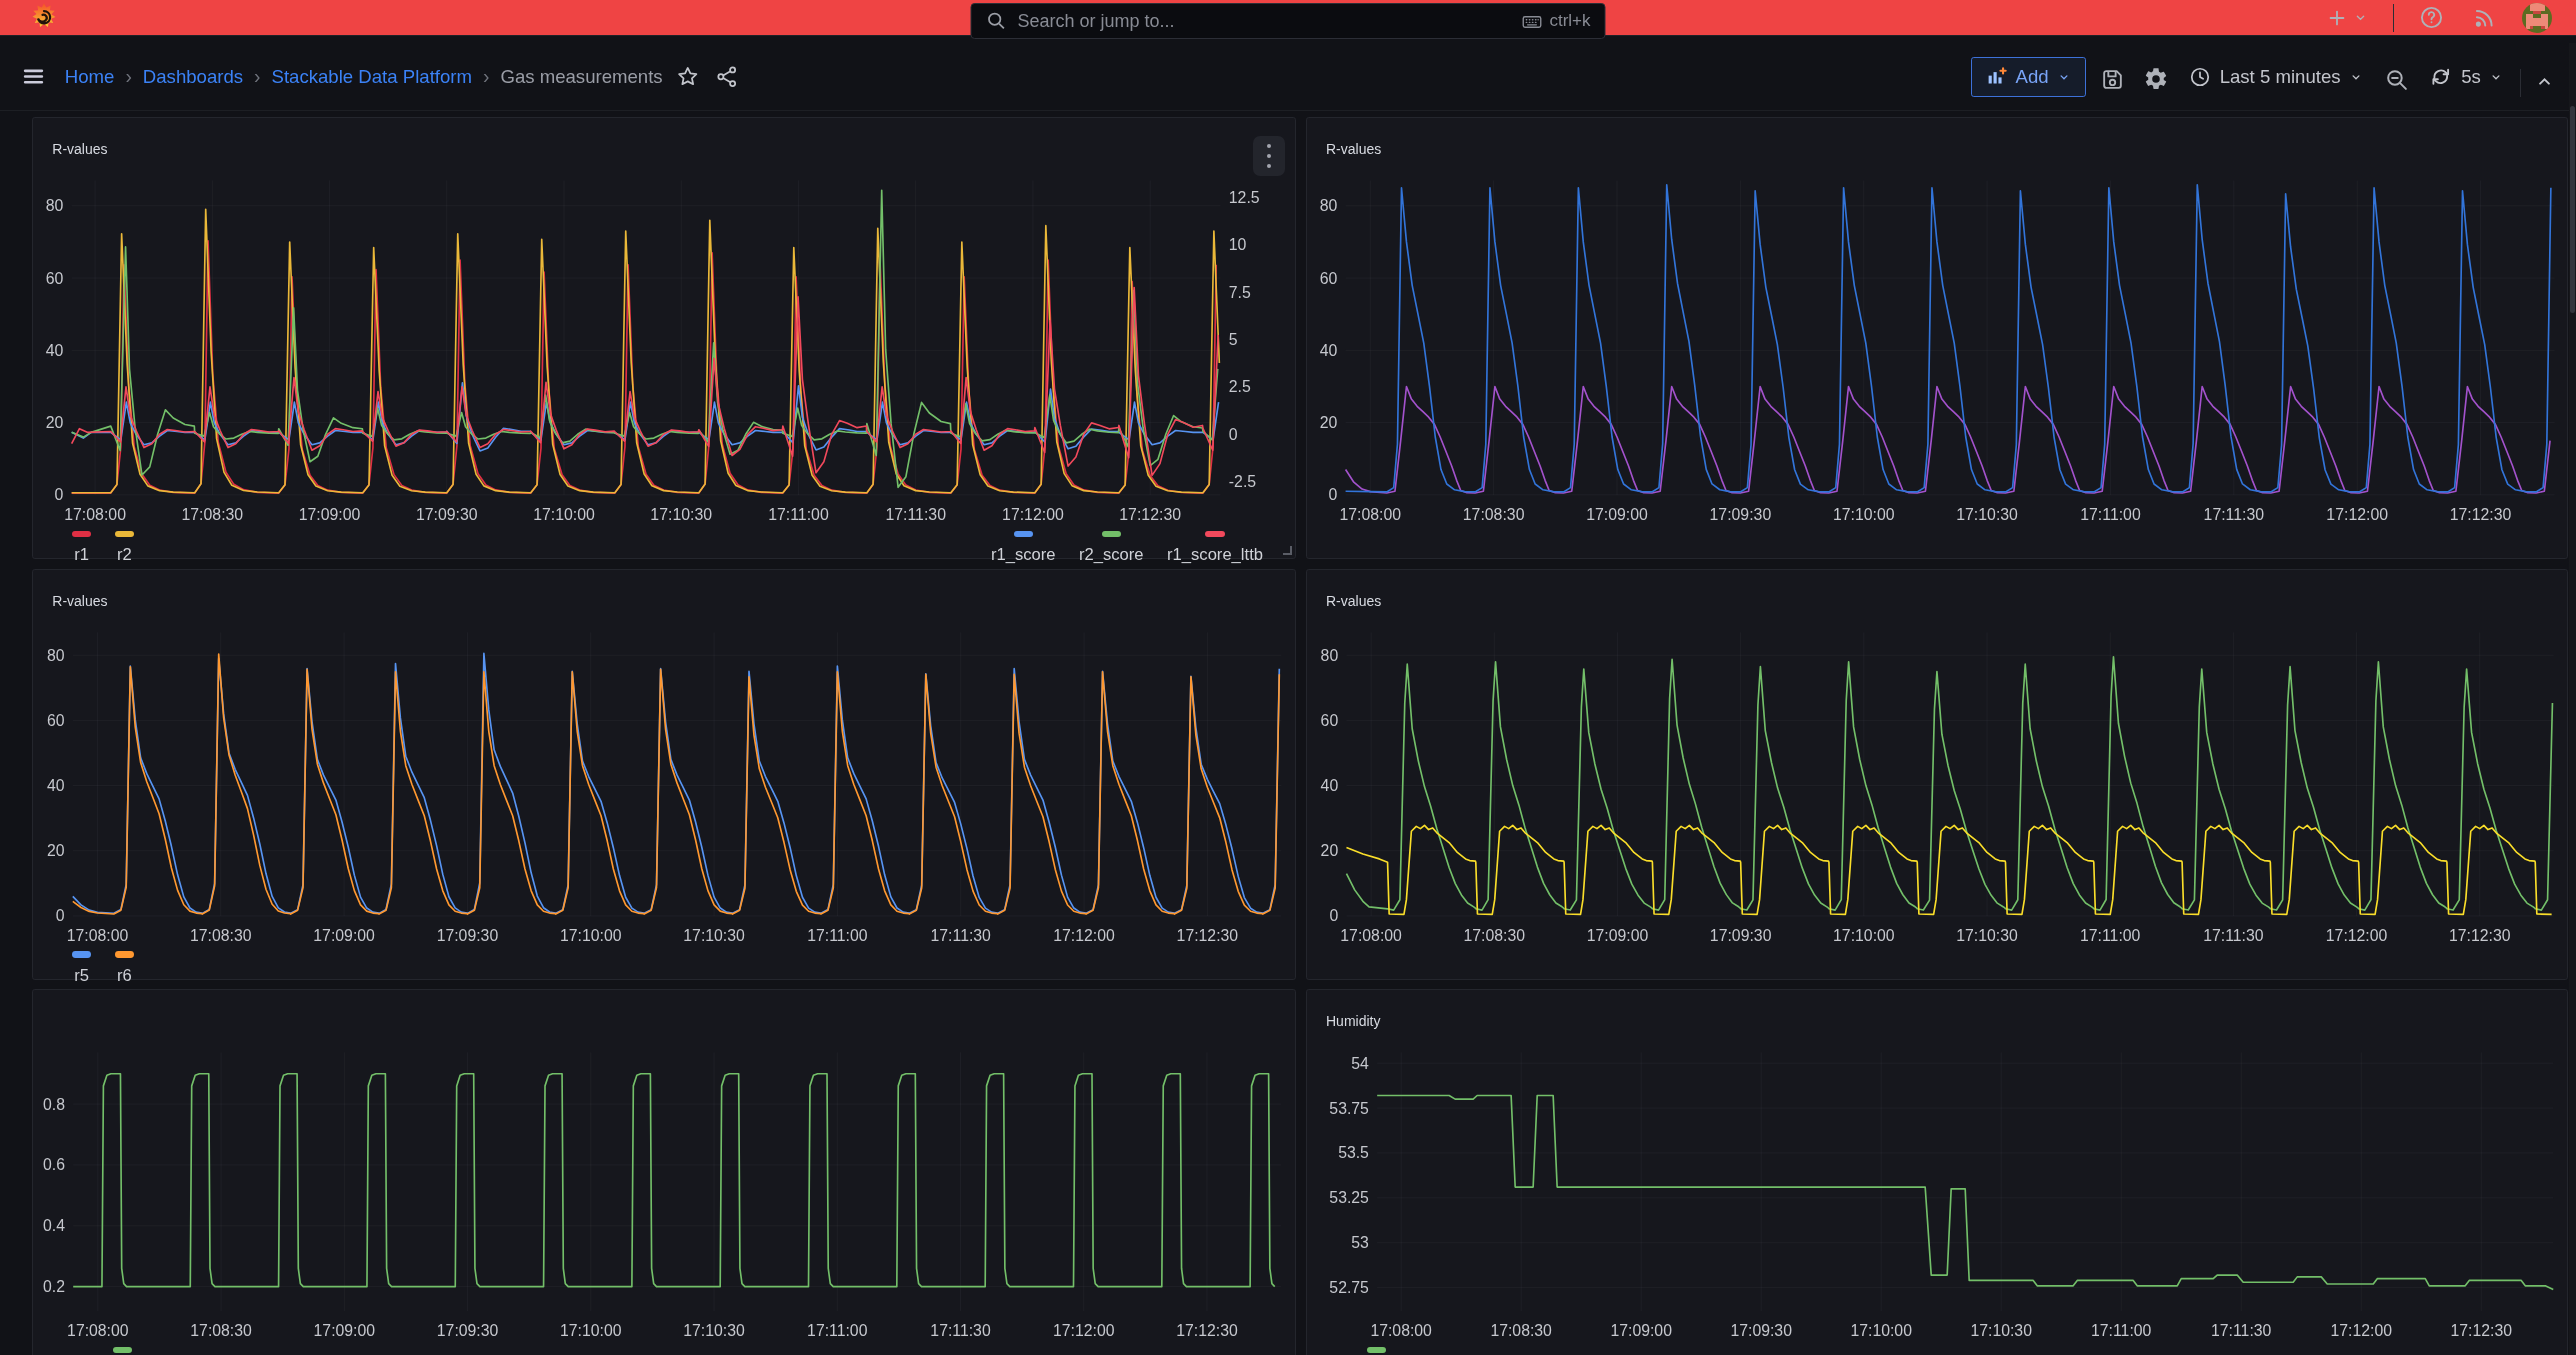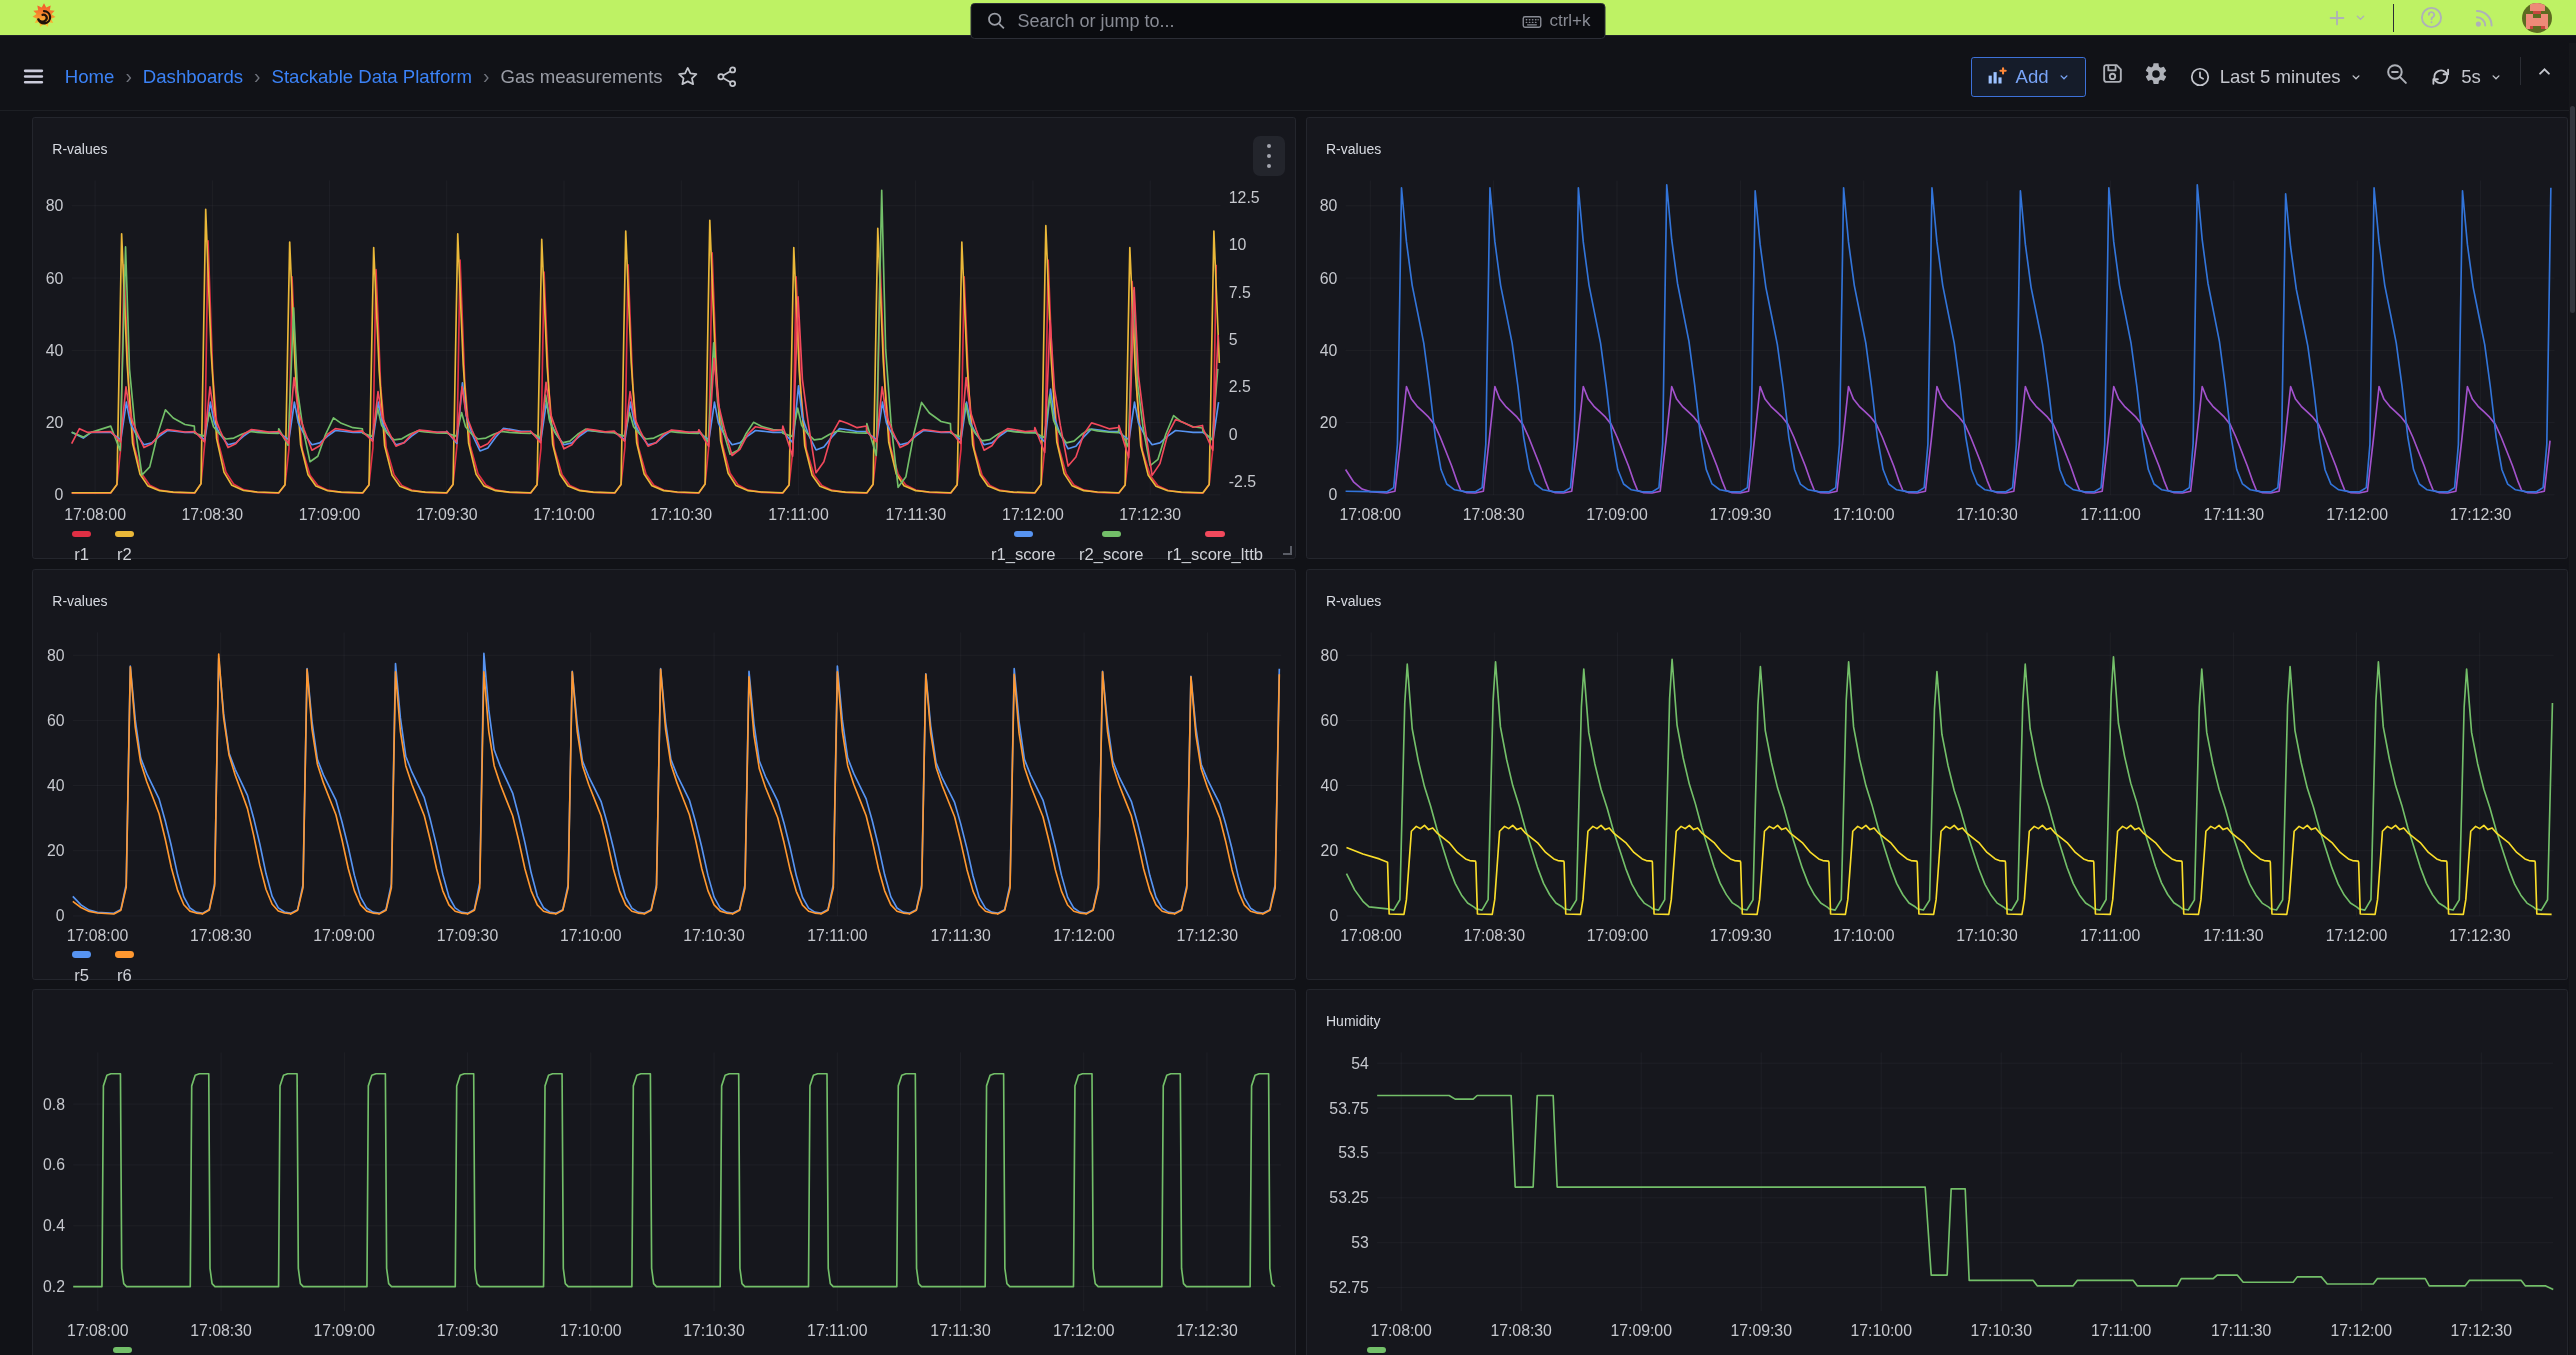--- a/index.html
+++ b/index.html
@@ -1,20 +1,20 @@
 <!DOCTYPE html>
 <html style="font-size:11px"><head>
 <meta charset="utf-8">
 <style>
   * { box-sizing: border-box; margin: 0; padding: 0; }
   html, body { width: 2576px; height: 1356px; overflow: hidden; }
   body { background: #111217; color: #ccccdc; font-family: "Liberation Sans", sans-serif; position: relative; }
 
   
-  .topbar { position: absolute; top: 0; left: 0; right: 0; height: 36px; background: #bef264;
+  .topbar { position: absolute; top: 0; left: 0; right: 0; height: 36px; background: #ef4444;
             border-bottom: 0.7px solid #1f2127; display: flex; align-items: center; padding: 0 24px; z-index: 5; }
   .topbar-left { display: flex; align-items: center; gap: 19.3px; }
   .search-wrap { position: absolute; left: 50%; top: 3.4px; transform: translateX(-50%); width: 635px; height: 36px;
                  background: #0b0c10; border: 0.7px solid #2c2e36; border-radius: 4.1px;
                  display: flex; align-items: center; padding: 0 14px; gap: 11px; }
   .search-wrap input { flex: 1; background: transparent; border: 0; outline: none; color: #c8cad0;
                        font-size: 18px; font-family: "Liberation Sans", sans-serif; }
   .search-wrap input::placeholder { color: #888b94; }
   .shortcut { display: flex; align-items: center; gap: 7px; color: #888b94; font-size: 17px; }
   .topbar-right { margin-left: auto; display: flex; align-items: center; gap: 21px; }
@@ -24,21 +24,21 @@
   .avatar { width: 30px; height: 30px; border-radius: 50%; overflow: hidden; }
 
   
   .navbar2 { position: absolute; top: 43px; left: 0; right: 0; height: 68px; background: #111217;
              border-bottom: 0.7px solid #1d1f24; display: flex; align-items: center; padding: 0 16.6px; z-index: 4; }
   .crumbs { display: flex; align-items: center; gap: 11px; margin-left: 15px; font-size: 18.6px; }
   .crumb { color: #3b82f6; cursor: pointer; }
   .crumb.current { color: #9a9da6; cursor: default; }
   .crumb-sep { color: #70737c; font-size: 19.3px; }
   .crumb-icons { display: flex; align-items: center; gap: 7px; margin-left: 9.7px; }
-  .nav2-right { margin-left: auto; display: flex; align-items: flex-start; gap: 9.7px; }
+  .nav2-right { margin-left: auto; display: flex; align-items: flex-end; gap: 9.7px; }
   .add-btn { display: flex; align-items: center; gap: 8.3px; border: 0.7px solid #3d71d9; background: rgba(61,113,217,0.10);
              color: #79a4f6; border-radius: 2.8px; height: 40px; padding: 0 14px; font-size: 18.6px; cursor: pointer; }
   .tool-group { display: flex; align-items: center; gap: 8.3px; color: #c3c5cc; font-size: 18.6px; cursor: pointer;
                 padding: 0 7px; height: 40px; border-radius: 2.8px; }
 
   
   .dashboard { position: absolute; top: 117px; left: 32px; right: 8.3px;
                display: grid; grid-template-columns: 1264px 1262px; grid-template-rows: 442px 411px 386px; gap: 9.7px; }
   .panel { position: relative; background: #16171d; border: 0.7px solid #24262d; border-radius: 2.8px; }
   .panel-header { height: 39px; display: flex; align-items: flex-end; padding: 0 11px 0 19.3px; }

